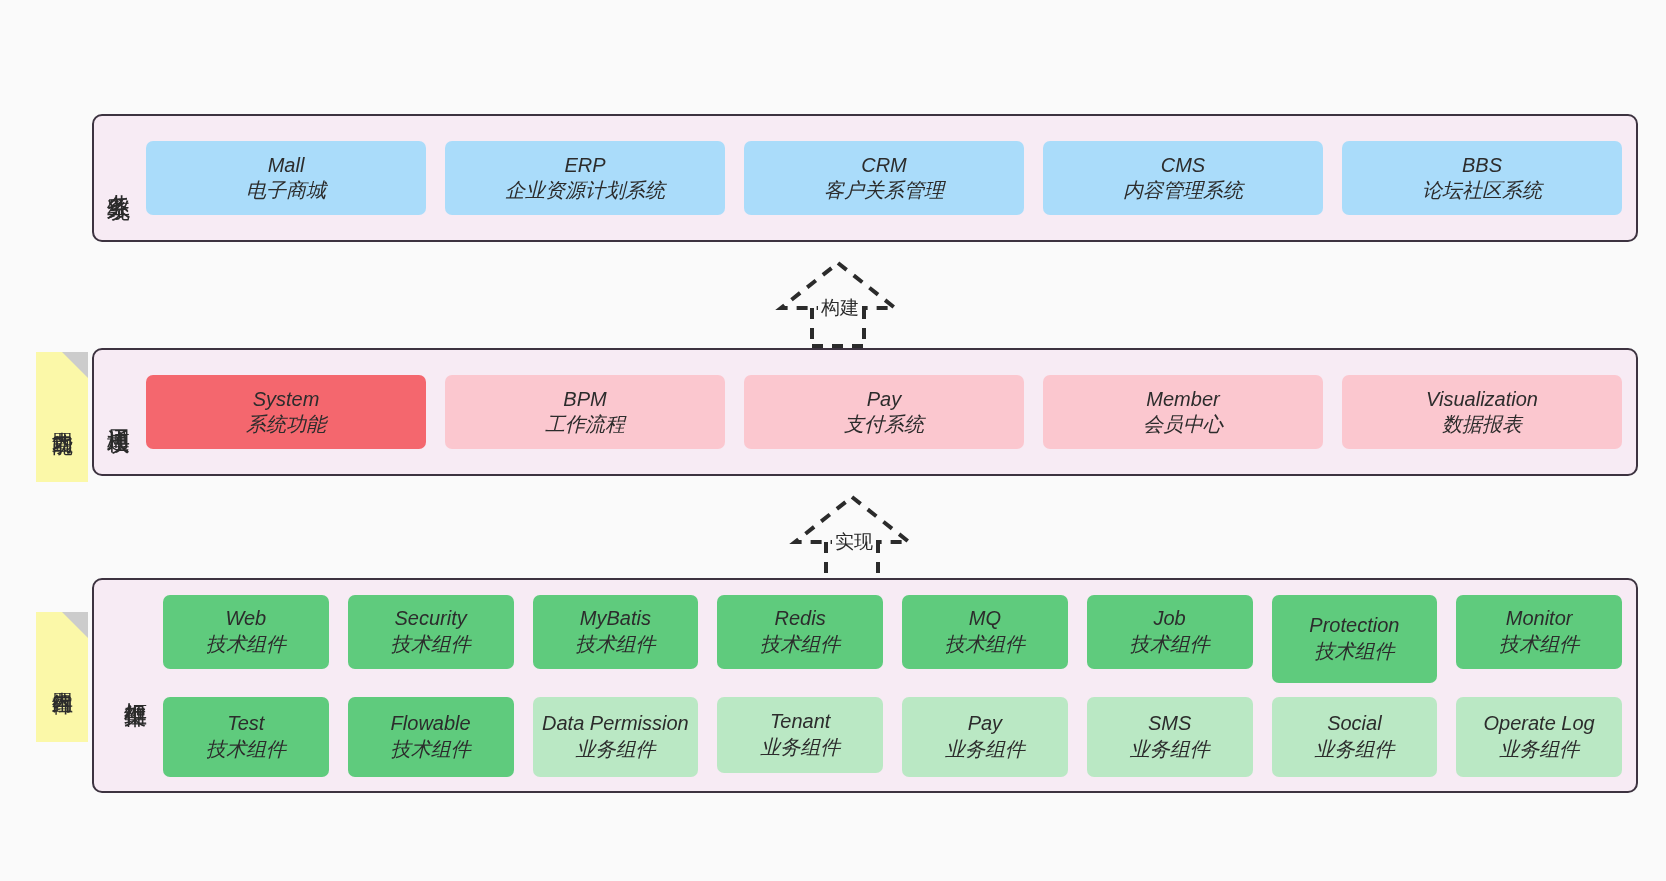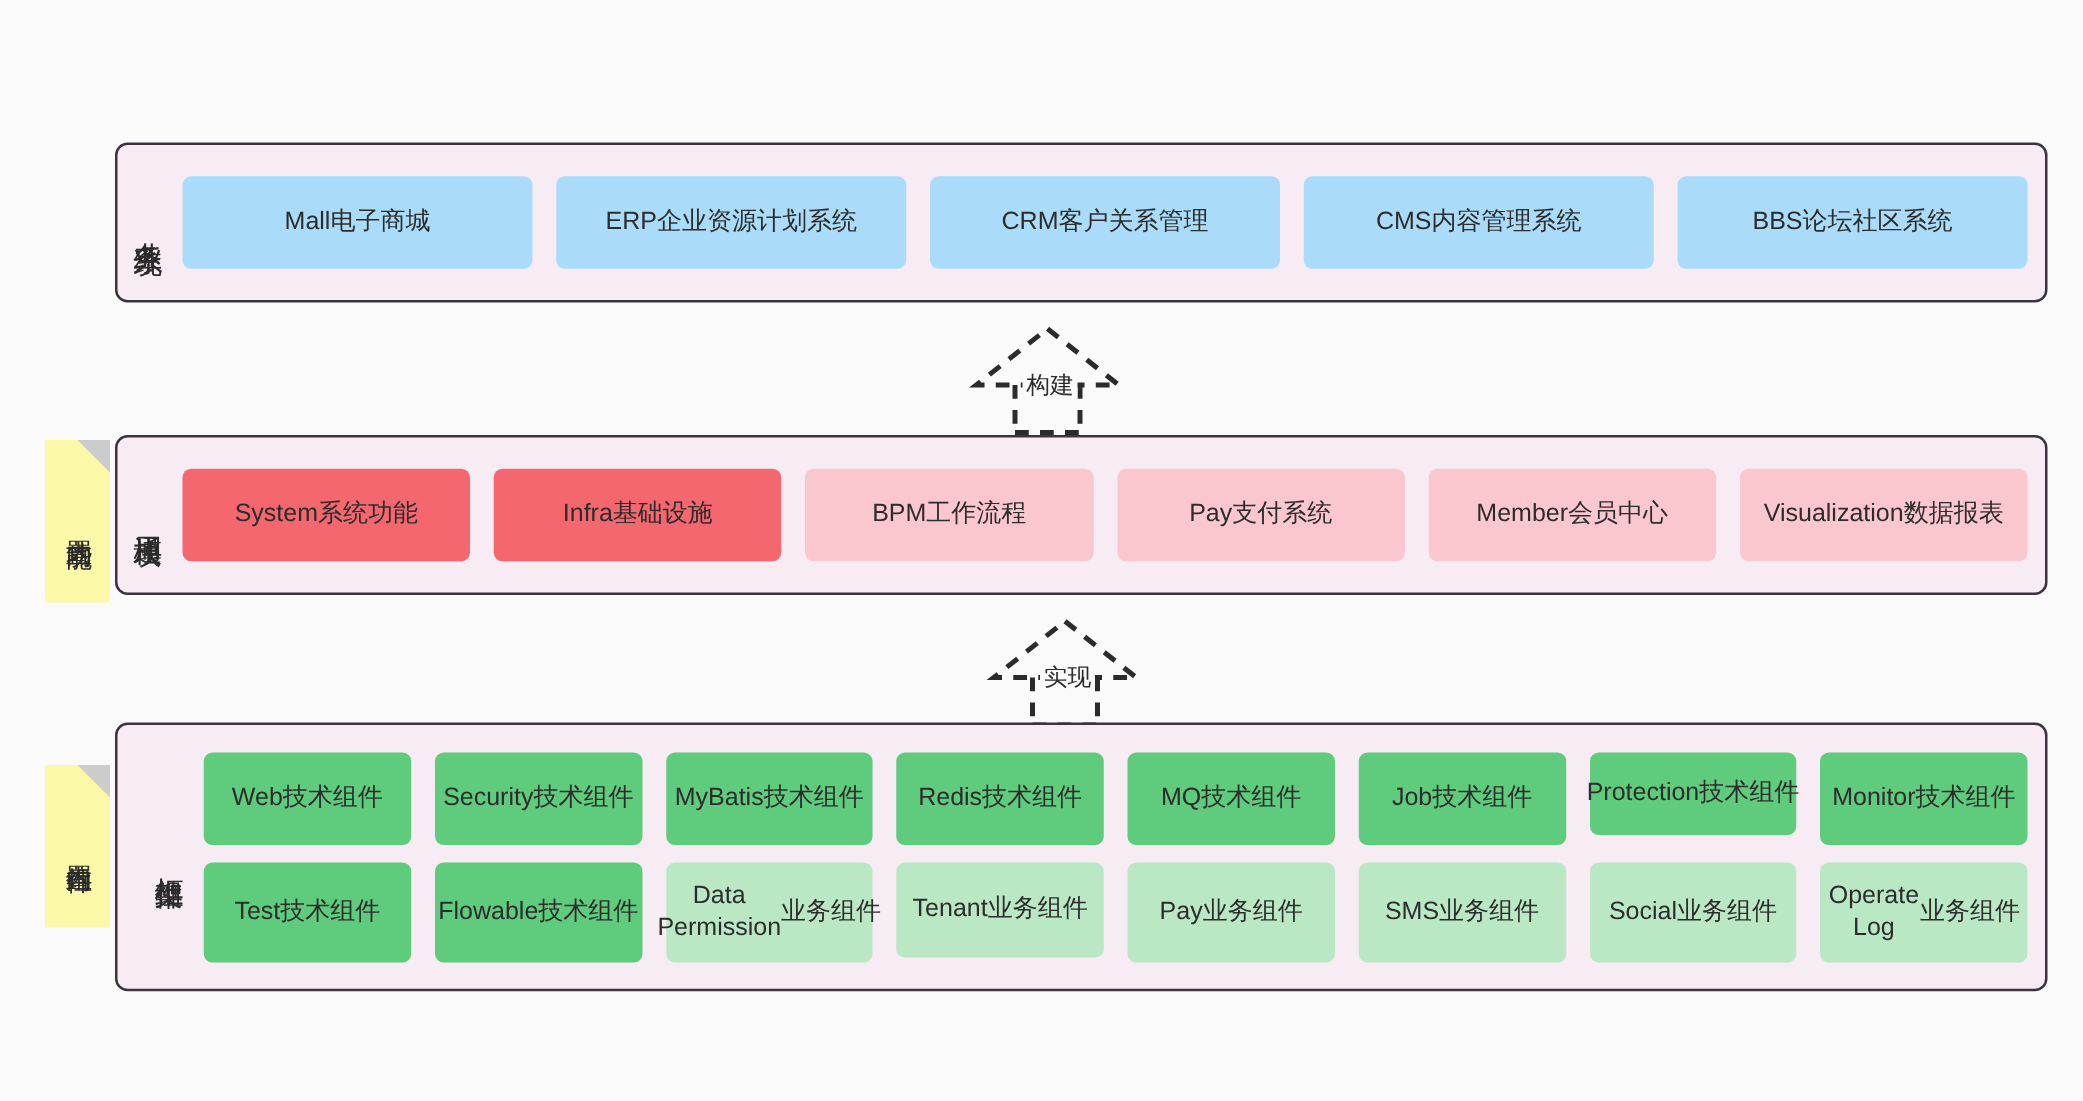--- a/index.html
+++ b/index.html
@@ -48,29 +48,30 @@
   }
   .row {
     display: flex;
     gap: 19px;
     align-items: stretch;
   }
   .cell {
     flex: 1 1 0;
     border-radius: 7px;
     display: flex;
-    flex-direction: row;
+    flex-direction: column;
     align-items: center;
     justify-content: center;
     text-align: center;
     line-height: 1.27;
     font-size: 20px;
     color: #2c2c2c;
     padding: 4px 6px;
     min-width: 0;
+    font-style: italic;
   }
   .cell .en { white-space: normal; }
   .cell .cn { white-space: nowrap; }
 
   
   .c-blue       { background: #aadcfa; }
   .c-red        { background: #f4676e; }
   .c-pink       { background: #fbc7cf; }
   .c-green      { background: #5fcb7d; }
   .c-greenlight { background: #bae8c4; align-items: center; }
@@ -159,24 +160,20 @@
   <span>内置功能</span>
 </div>
 <div class="layer" id="layer-common" style="left:92px; top:348px; width:1546px; height:128px;">
   <div class="layer-label">通用模块</div>
   <div class="layer-body">
     <div class="row">
       <div class="cell c-red" style="height:74px;">
         <span class="en">System</span>
         <span class="cn">系统功能</span>
       </div>
-      <div class="cell c-red" style="height:74px;">
-        <span class="en">Infra</span>
-        <span class="cn">基础设施</span>
-      </div>
       <div class="cell c-pink" style="height:74px;">
         <span class="en">BPM</span>
         <span class="cn">工作流程</span>
       </div>
       <div class="cell c-pink" style="height:74px;">
         <span class="en">Pay</span>
         <span class="cn">支付系统</span>
       </div>
       <div class="cell c-pink" style="height:74px;">
         <span class="en">Member</span>
@@ -223,21 +220,21 @@
         <span class="cn">技术组件</span>
       </div>
       <div class="cell c-green" style="height:74px;">
         <span class="en">MQ</span>
         <span class="cn">技术组件</span>
       </div>
       <div class="cell c-green" style="height:74px;">
         <span class="en">Job</span>
         <span class="cn">技术组件</span>
       </div>
-      <div class="cell c-green" style="height:66px;">
+      <div class="cell c-green" style="height:88px;">
         <span class="en">Protection</span>
         <span class="cn">技术组件</span>
       </div>
       <div class="cell c-green" style="height:74px;">
         <span class="en">Monitor</span>
         <span class="cn">技术组件</span>
       </div>
     </div>
 
     <div class="row">

